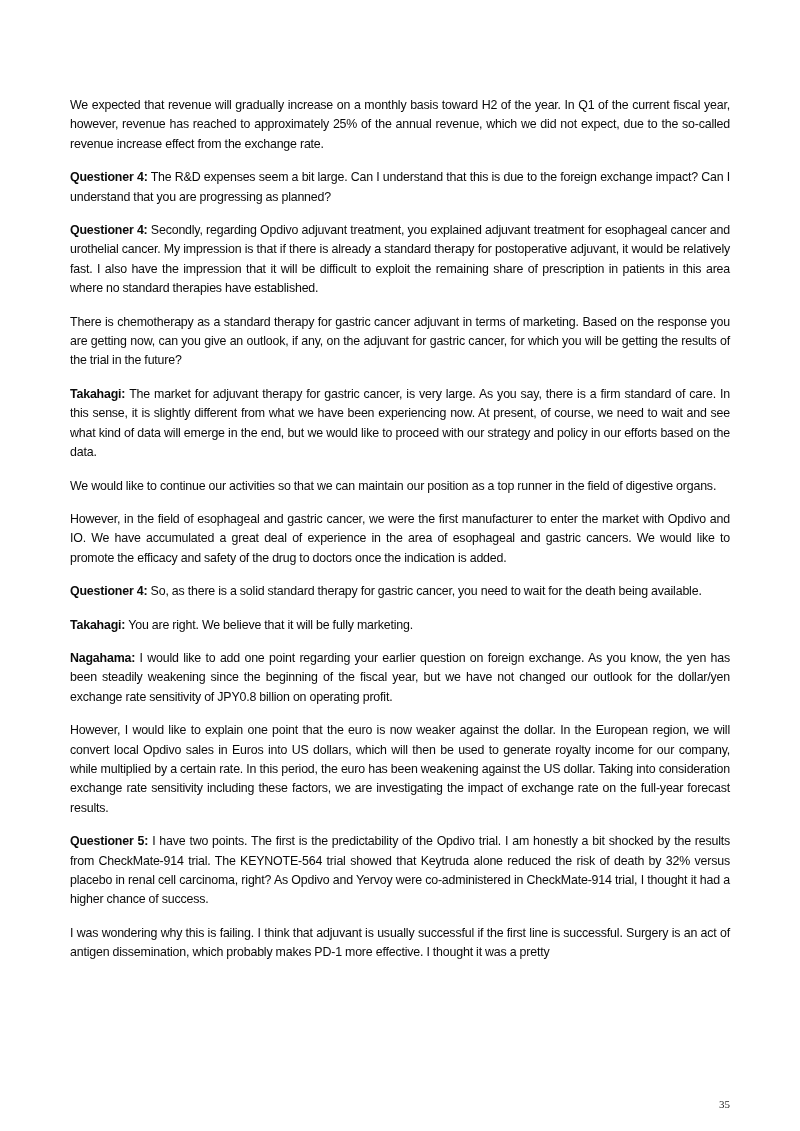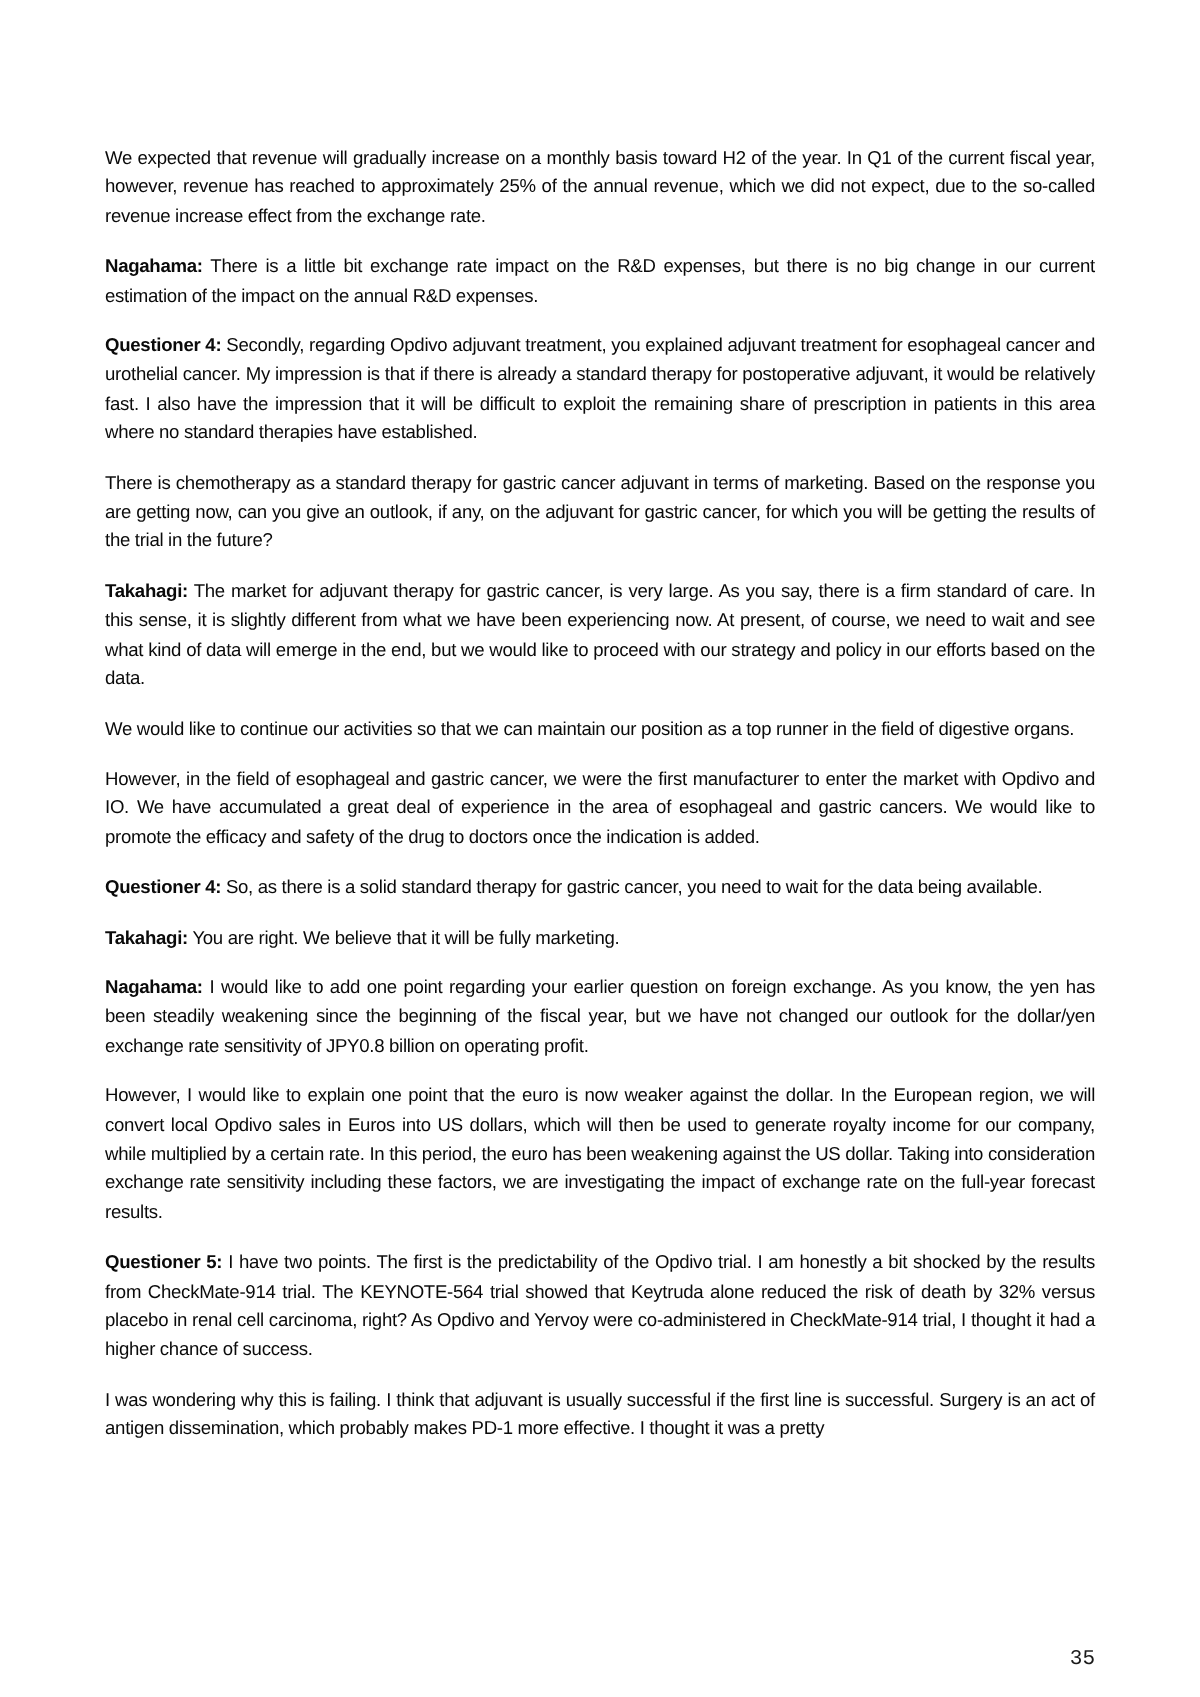--- a/index.html
+++ b/index.html
@@ -44,39 +44,39 @@
   }
   .speaker {
     font-weight: bold;
   }
   .page-number {
     position: absolute;
     left: 0;
     top: 1098px;
     width: 730px;
     text-align: right;
-    font-family: Liberation Mono, monospace;
-    font-size: 14px;
+    font-family: Liberation Serif, serif;
+    font-size: 11px;
     color: #1a1a1a;
   }
 </style>
 </head>
 <body>
 
 <div class="page">
 
   <div class="text-column" id="body-column">
       <p class="para"><span>We expected that revenue will gradually increase on a monthly basis toward H2 of the year. In Q1 of the current fiscal year, however, revenue has reached to approximately 25% of the annual revenue, which we did not expect, due to the so-called revenue increase effect from the exchange rate.</span></p>
-      <p class="para"><span class="speaker">Nagahama:</span><span> There is a little bit exchange rate impact on the R&amp;D expenses, but there is no big change in our current estimation of the impact on the annual R&amp;D expenses.</span></p>
+      <p class="para"><span class="speaker">Questioner 4:</span><span> The R&amp;D expenses seem a bit large. Can I understand that this is due to the foreign exchange impact? Can I understand that you are progressing as planned?</span></p>
       <p class="para"><span class="speaker">Questioner 4:</span><span> Secondly, regarding Opdivo adjuvant treatment, you explained adjuvant treatment for esophageal cancer and urothelial cancer. My impression is that if there is already a standard therapy for postoperative adjuvant, it would be relatively fast. I also have the impression that it will be difficult to exploit the remaining share of prescription in patients in this area where no standard therapies have established.</span></p>
       <p class="para"><span>There is chemotherapy as a standard therapy for gastric cancer adjuvant in terms of marketing. Based on the response you are getting now, can you give an outlook, if any, on the adjuvant for gastric cancer, for which you will be getting the results of the trial in the future?</span></p>
       <p class="para"><span class="speaker">Takahagi:</span><span> The market for adjuvant therapy for gastric cancer, is very large. As you say, there is a firm standard of care. In this sense, it is slightly different from what we have been experiencing now. At present, of course, we need to wait and see what kind of data will emerge in the end, but we would like to proceed with our strategy and policy in our efforts based on the data.</span></p>
       <p class="para"><span>We would like to continue our activities so that we can maintain our position as a top runner in the field of digestive organs.</span></p>
       <p class="para"><span>However, in the field of esophageal and gastric cancer, we were the first manufacturer to enter the market with Opdivo and IO. We have accumulated a great deal of experience in the area of esophageal and gastric cancers. We would like to promote the efficacy and safety of the drug to doctors once the indication is added.</span></p>
-      <p class="para"><span class="speaker">Questioner 4:</span><span> So, as there is a solid standard therapy for gastric cancer, you need to wait for the data being available.</span></p>
+      <p class="para"><span class="speaker">Questioner 4:</span><span> So, as there is a solid standard therapy for gastric cancer, you need to wait for the death being available.</span></p>
       <p class="para"><span class="speaker">Takahagi:</span><span> You are right. We believe that it will be fully marketing.</span></p>
       <p class="para"><span class="speaker">Nagahama:</span><span> I would like to add one point regarding your earlier question on foreign exchange. As you know, the yen has been steadily weakening since the beginning of the fiscal year, but we have not changed our outlook for the dollar/yen exchange rate sensitivity of JPY0.8 billion on operating profit.</span></p>
       <p class="para"><span>However, I would like to explain one point that the euro is now weaker against the dollar. In the European region, we will convert local Opdivo sales in Euros into US dollars, which will then be used to generate royalty income for our company, while multiplied by a certain rate. In this period, the euro has been weakening against the US dollar. Taking into consideration exchange rate sensitivity including these factors, we are investigating the impact of exchange rate on the full-year forecast results.</span></p>
       <p class="para"><span class="speaker">Questioner 5:</span><span>  I have two points. The first is the predictability of the Opdivo trial. I am honestly a bit shocked by the results from CheckMate-914 trial. The KEYNOTE-564 trial showed that Keytruda alone reduced the risk of death by 32% versus placebo in renal cell carcinoma, right? As Opdivo and Yervoy were co-administered in CheckMate-914 trial, I thought it had a higher chance of success.</span></p>
       <p class="para"><span>I was wondering why this is failing. I think that adjuvant is usually successful if the first line is successful. Surgery is an act of antigen dissemination, which probably makes PD-1 more effective. I thought it was a pretty</span></p>
     </div>
 
   <div class="page-number">35</div>
 
 </div>

